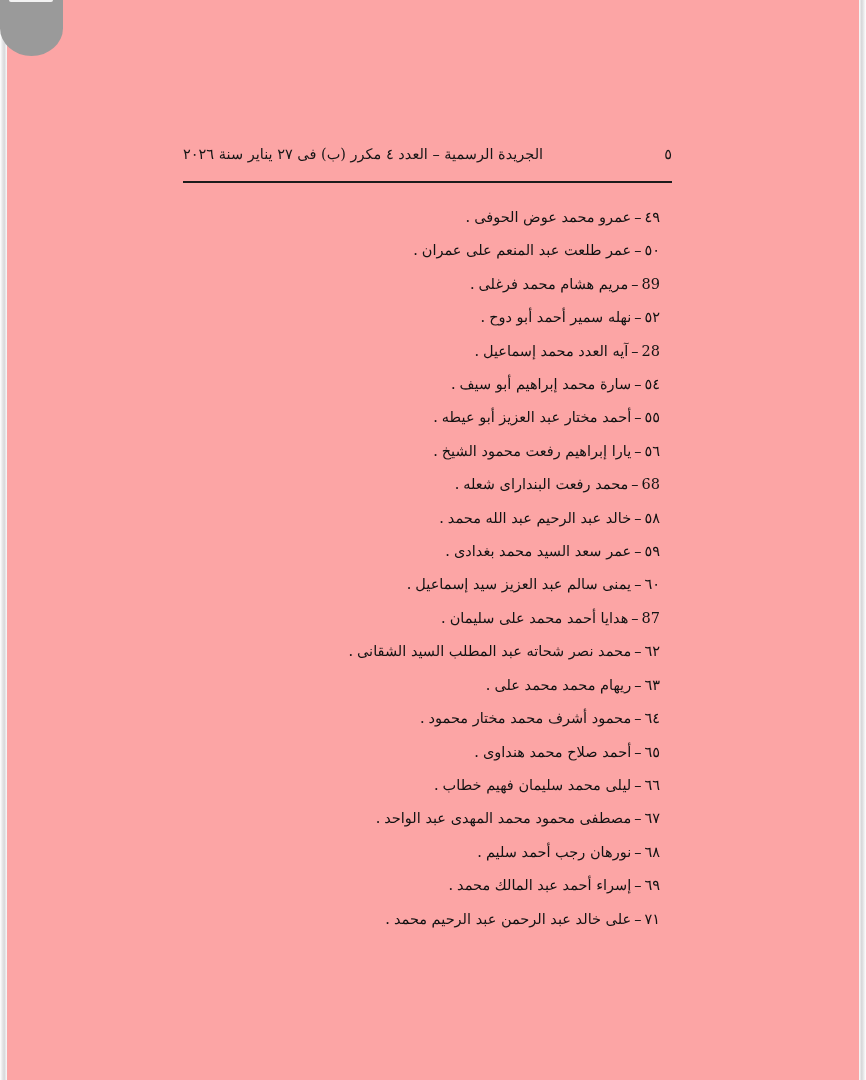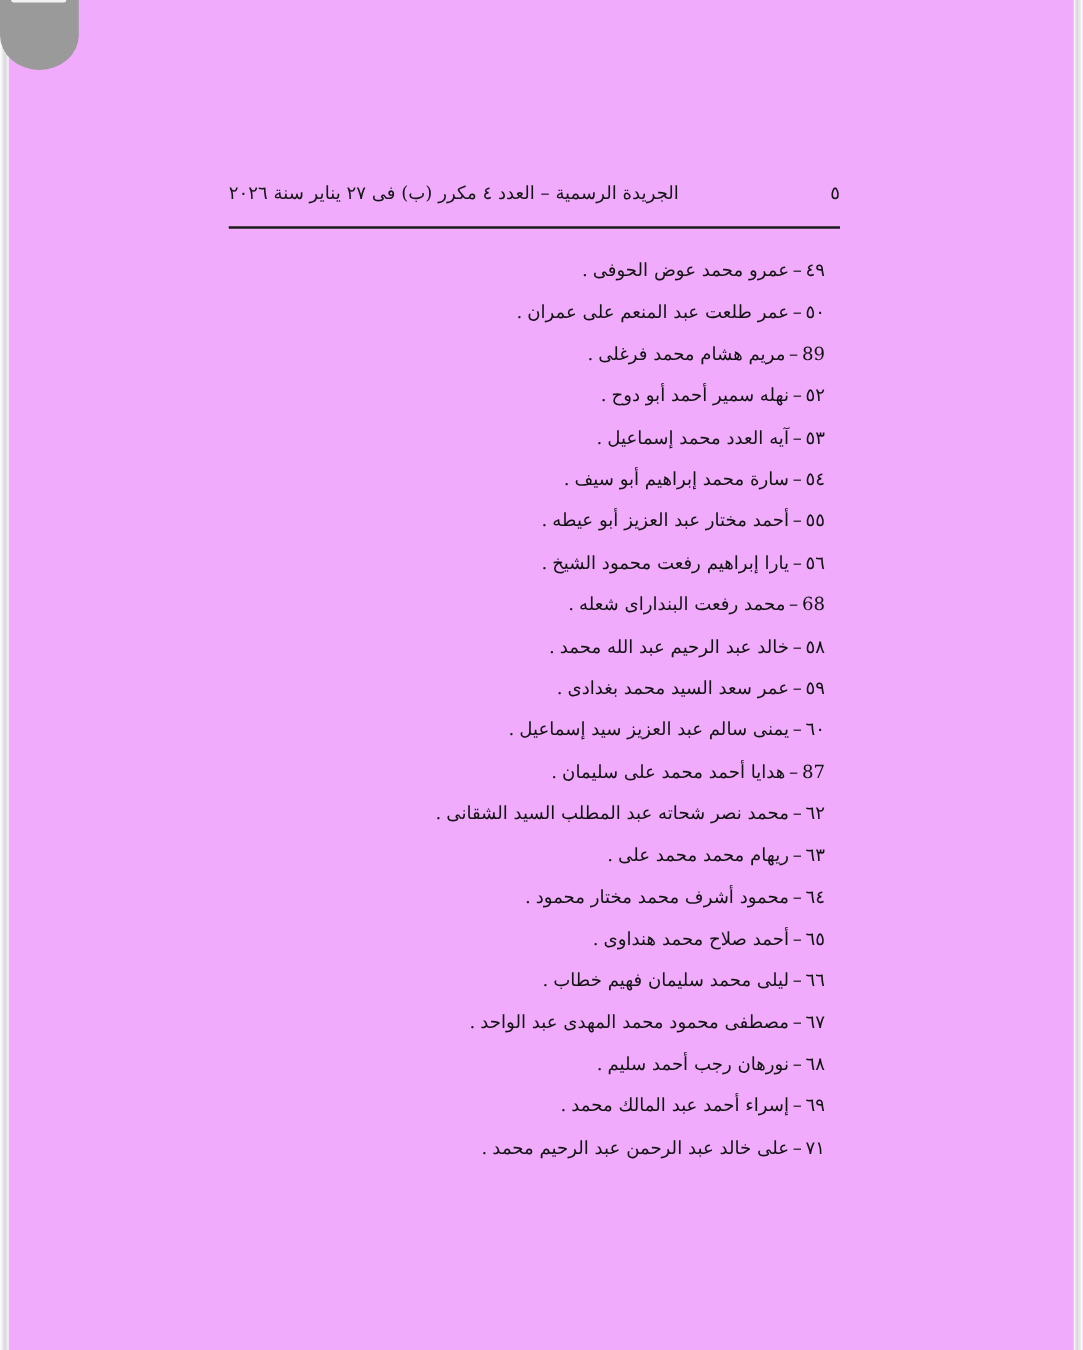--- a/index.html
+++ b/index.html
@@ -6,21 +6,21 @@
   html, body {
     margin: 0;
     padding: 0;
     background: #ffffff;
   }
 
   .page {
     position: relative;
     width: 866px;
     height: 1080px;
-    background: #f0abfc;
+    background: #fca5a5;
     overflow: hidden;
     font-family: "DejaVu Sans", "Liberation Sans", sans-serif;
   }
 
   
   .scan-edge {
     position: absolute;
     top: 0;
     bottom: 0;
     width: 7px;
@@ -131,21 +131,21 @@
     <span class="header-page-number">٥</span>
   </div>
 
   <div class="header-rule"></div>
 
   <ol class="name-list" id="name-list">
       <li><span class="entry-number">٤٩</span><span class="entry-dash">–</span><span class="entry-name">عمرو محمد عوض الحوفى</span><span class="entry-stop">.</span></li>
       <li><span class="entry-number">٥٠</span><span class="entry-dash">–</span><span class="entry-name">عمر طلعت عبد المنعم على عمران</span><span class="entry-stop">.</span></li>
       <li><span class="entry-number">89</span><span class="entry-dash">–</span><span class="entry-name">مريم هشام محمد فرغلى</span><span class="entry-stop">.</span></li>
       <li><span class="entry-number">٥٢</span><span class="entry-dash">–</span><span class="entry-name">نهله سمير أحمد أبو دوح</span><span class="entry-stop">.</span></li>
-      <li><span class="entry-number">٥٣</span><span class="entry-dash">–</span><span class="entry-name">آيه العدد محمد إسماعيل</span><span class="entry-stop">.</span></li>
+      <li><span class="entry-number">28</span><span class="entry-dash">–</span><span class="entry-name">آيه العدد محمد إسماعيل</span><span class="entry-stop">.</span></li>
       <li><span class="entry-number">٥٤</span><span class="entry-dash">–</span><span class="entry-name">سارة محمد إبراهيم أبو سيف</span><span class="entry-stop">.</span></li>
       <li><span class="entry-number">٥٥</span><span class="entry-dash">–</span><span class="entry-name">أحمد مختار عبد العزيز أبو عيطه</span><span class="entry-stop">.</span></li>
       <li><span class="entry-number">٥٦</span><span class="entry-dash">–</span><span class="entry-name">يارا إبراهيم رفعت محمود الشيخ</span><span class="entry-stop">.</span></li>
       <li><span class="entry-number">68</span><span class="entry-dash">–</span><span class="entry-name">محمد رفعت البنداراى شعله</span><span class="entry-stop">.</span></li>
       <li><span class="entry-number">٥٨</span><span class="entry-dash">–</span><span class="entry-name">خالد عبد الرحيم عبد الله محمد</span><span class="entry-stop">.</span></li>
       <li><span class="entry-number">٥٩</span><span class="entry-dash">–</span><span class="entry-name">عمر سعد السيد محمد بغدادى</span><span class="entry-stop">.</span></li>
       <li><span class="entry-number">٦٠</span><span class="entry-dash">–</span><span class="entry-name">يمنى سالم عبد العزيز سيد إسماعيل</span><span class="entry-stop">.</span></li>
       <li><span class="entry-number">87</span><span class="entry-dash">–</span><span class="entry-name">هدايا أحمد محمد على سليمان</span><span class="entry-stop">.</span></li>
       <li><span class="entry-number">٦٢</span><span class="entry-dash">–</span><span class="entry-name">محمد نصر شحاته عبد المطلب السيد الشقانى</span><span class="entry-stop">.</span></li>
       <li><span class="entry-number">٦٣</span><span class="entry-dash">–</span><span class="entry-name">ريهام محمد محمد على</span><span class="entry-stop">.</span></li>

